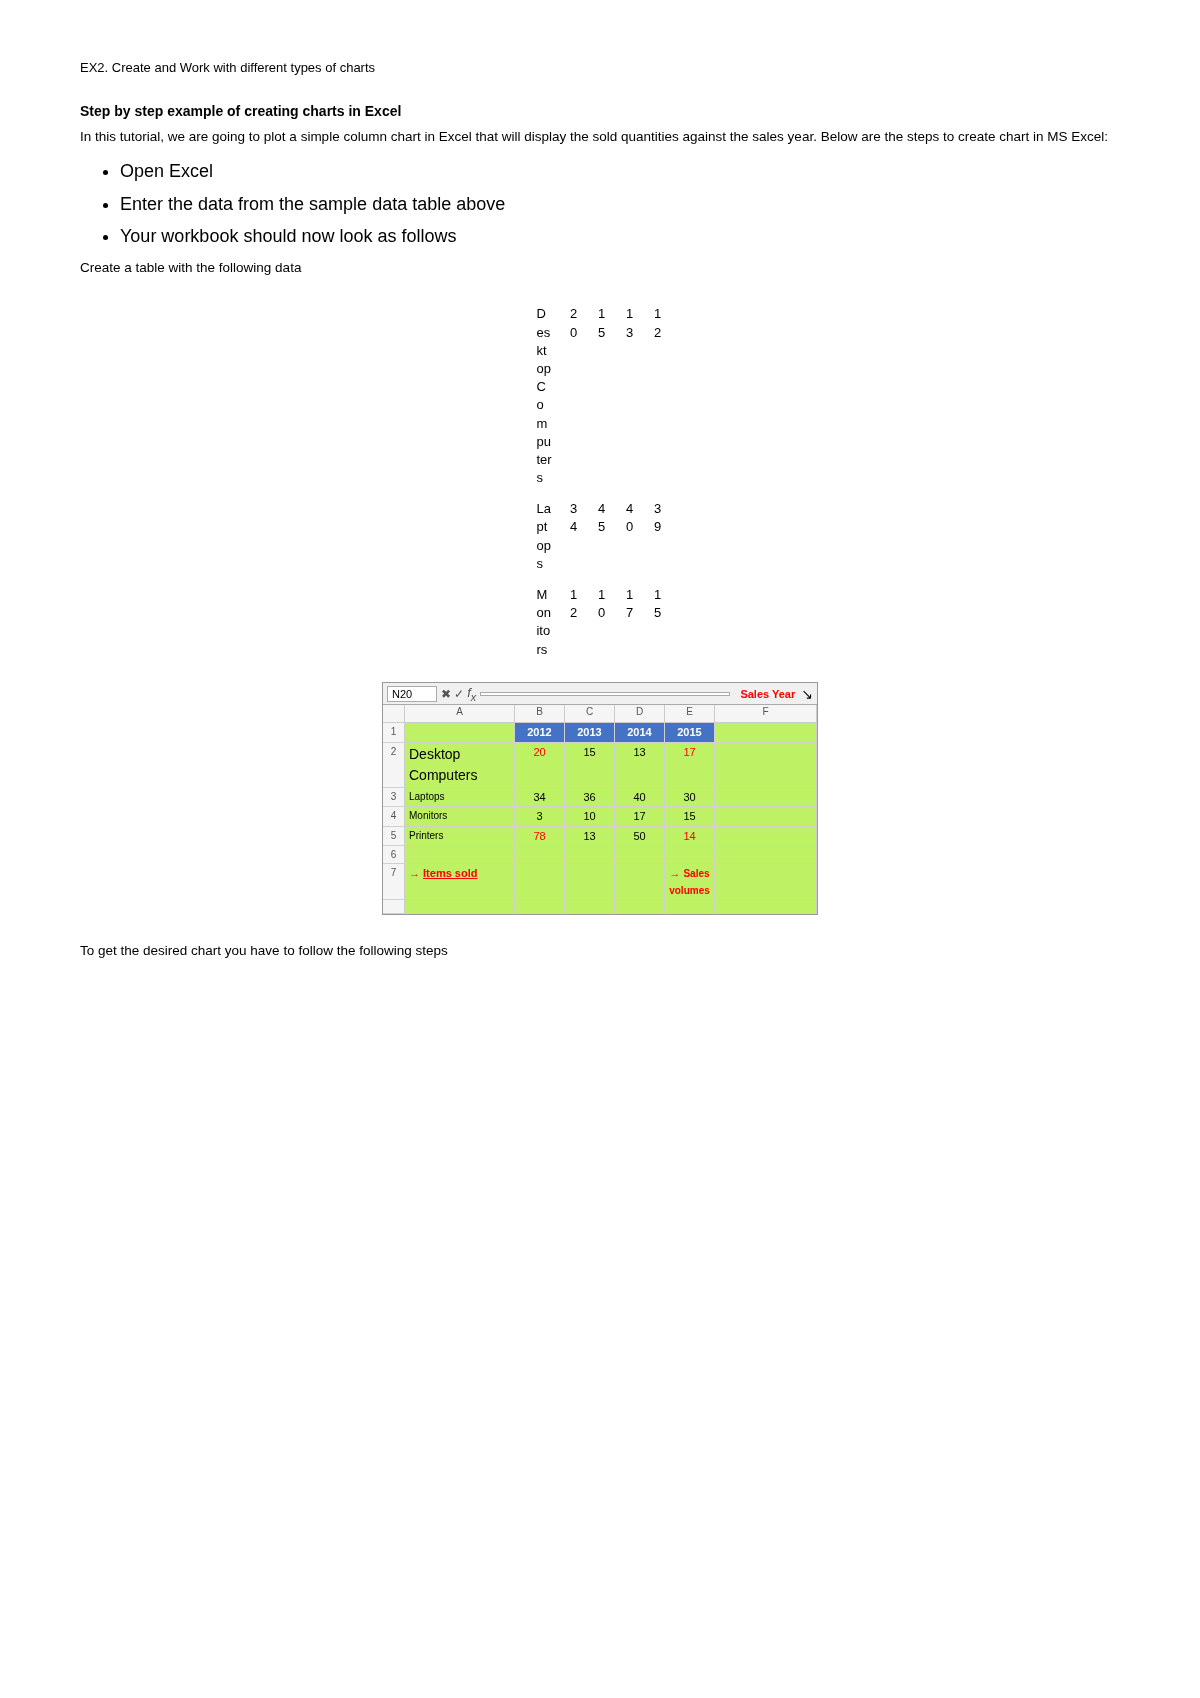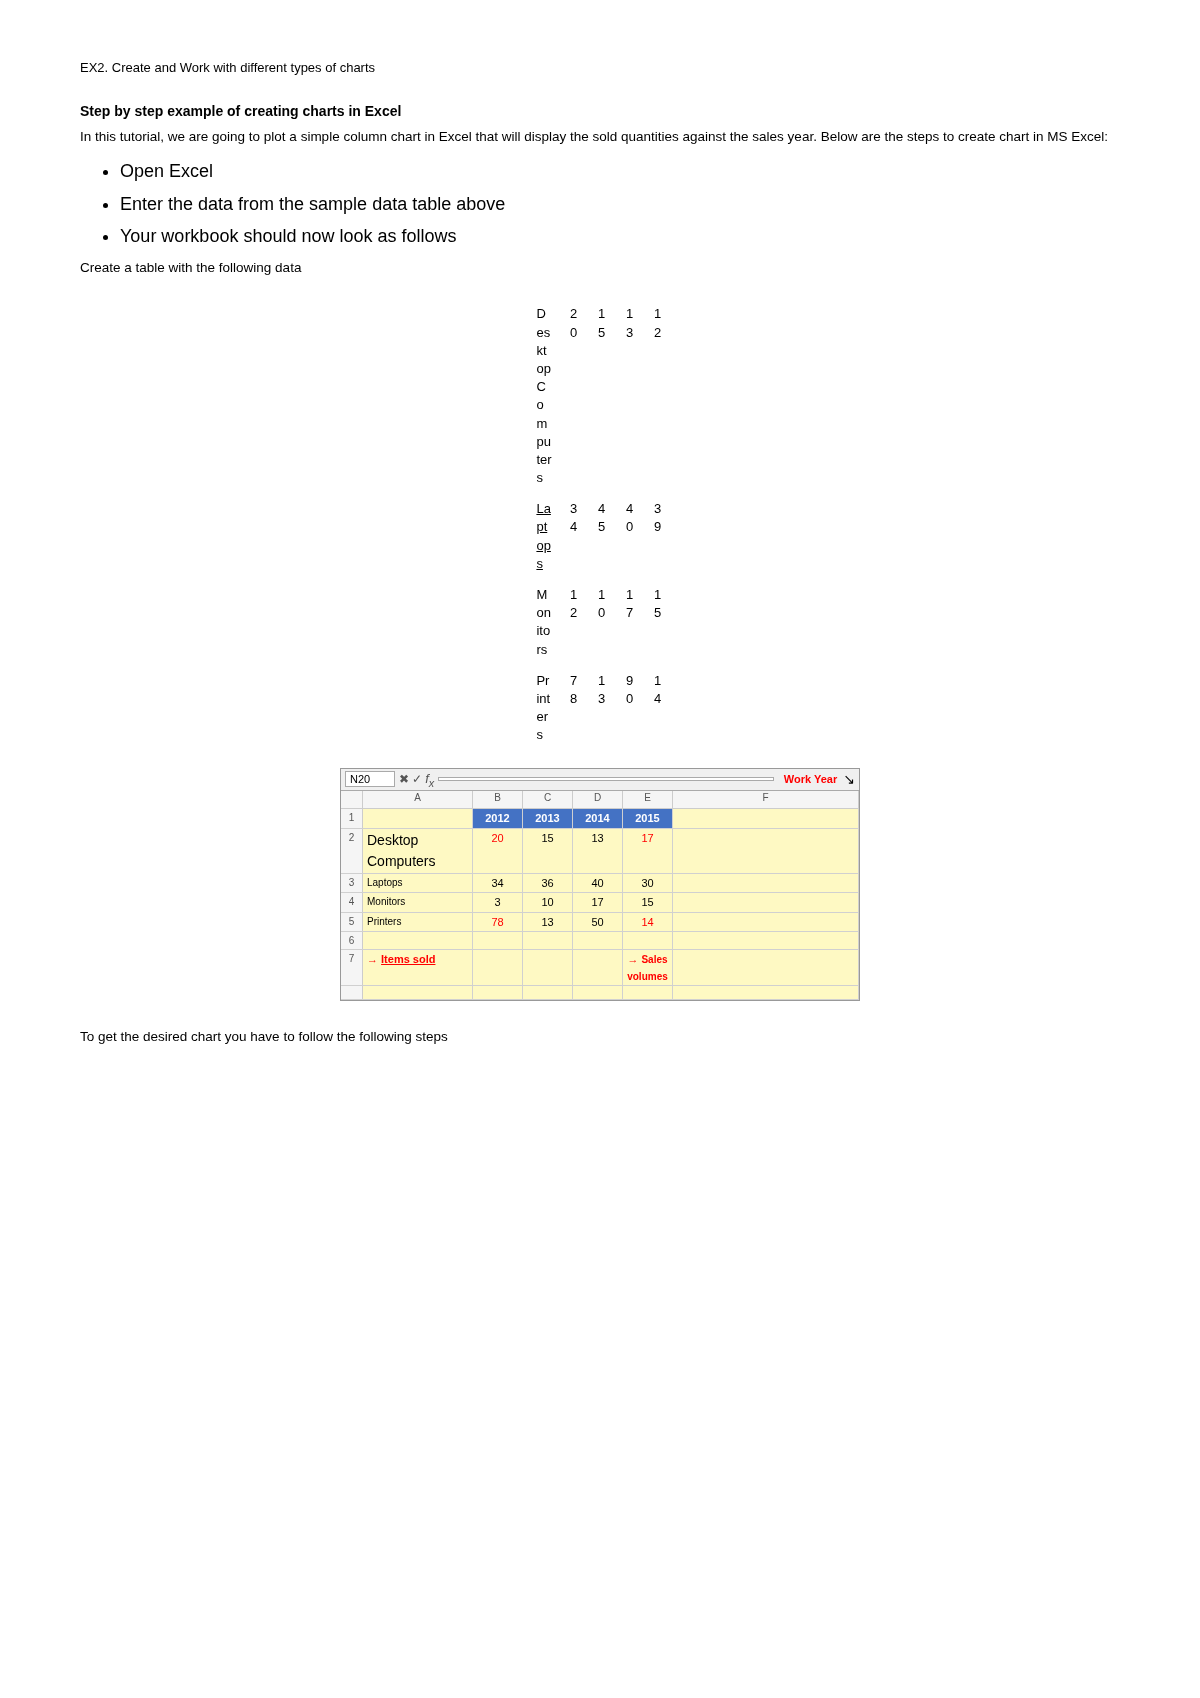--- a/index.html
+++ b/index.html
@@ -43,25 +43,25 @@
       width: 28px;
     }
     
     .excel-wrapper {
       display: flex;
       justify-content: center;
       margin-bottom: 28px;
     }
     .excel-container {
       border: 1px solid #999;
-      width: 520px;
+      width: 436px;
       font-size: 11px;
       font-family: Arial, sans-serif;
       position: relative;
-      background: #fef9c3;
+      background: #bef264;
     }
     .excel-formula-bar {
       display: flex;
       align-items: center;
       border-bottom: 1px solid #aaa;
       padding: 2px 4px;
       background: #f0f0f0;
       gap: 4px;
     }
     .excel-name-box {
@@ -164,67 +164,58 @@
       <td class="col-item" style="padding-top:10px;">
         D<br>es<br>kt<br>op<br>C<br>o<br>m<br>pu<br>ter<br>s
       </td>
       <td class="col-year" style="padding-top:10px;">2<br>0</td>
       <td class="col-year" style="padding-top:10px;">1<br>5</td>
       <td class="col-year" style="padding-top:10px;">1<br>3</td>
       <td class="col-year" style="padding-top:10px;">1<br>2</td>
     </tr>
 
     <tr>
-      <td class="col-item" style="padding-top:10px;text-decoration:underline;">
+      <td class="col-item" style="padding-top:10px;">
         La<br>pt<br>op<br>s
       </td>
       <td class="col-year" style="padding-top:10px;">3<br>4</td>
       <td class="col-year" style="padding-top:10px;">4<br>5</td>
       <td class="col-year" style="padding-top:10px;">4<br>0</td>
       <td class="col-year" style="padding-top:10px;">3<br>9</td>
     </tr>
 
     <tr>
       <td class="col-item" style="padding-top:10px;">
         M<br>on<br>ito<br>rs
       </td>
       <td class="col-year" style="padding-top:10px;">1<br>2</td>
       <td class="col-year" style="padding-top:10px;">1<br>0</td>
       <td class="col-year" style="padding-top:10px;">1<br>7</td>
       <td class="col-year" style="padding-top:10px;">1<br>5</td>
     </tr>
 
-    <tr>
-      <td class="col-item" style="padding-top:10px;">
-        Pr<br>int<br>er<br>s
-      </td>
-      <td class="col-year" style="padding-top:10px;">7<br>8</td>
-      <td class="col-year" style="padding-top:10px;">1<br>3</td>
-      <td class="col-year" style="padding-top:10px;">9<br>0</td>
-      <td class="col-year" style="padding-top:10px;">1<br>4</td>
-    </tr>
   </tbody>
     </table>
 </div>
 
 <div class="excel-wrapper">
   <div class="excel-outer">
     <div class="excel-container">
 
       <div class="excel-formula-bar">
         <div class="excel-name-box">
           <span>N20</span>
         </div>
         <div class="excel-formula-icons">
           <span style="color:#555;">✖</span>
           <span style="color:#555;">✓</span>
           <span style="font-style:italic; font-size:13px;">f<sub>x</sub></span>
         </div>
         <div class="excel-formula-input"></div>
-        <span style="color:red; font-weight:bold; font-size:11px; margin-left:6px; white-space:nowrap;">Work Year</span>
+        <span style="color:red; font-weight:bold; font-size:11px; margin-left:6px; white-space:nowrap;">Sales Year</span>
         <span style="color:#000; font-size:14px; margin-left:2px;">↘</span>
       </div>
 
       <div class="excel-col-header">
         <div class="excel-col-header-cell excel-row-num" style="border-right:1px solid #ccc;">&nbsp;</div>
         <div class="excel-col-header-cell excel-cell-a">A</div>
         <div class="excel-col-header-cell excel-cell-b">B</div>
         <div class="excel-col-header-cell excel-cell-c">C</div>
         <div class="excel-col-header-cell excel-cell-d">D</div>
         <div class="excel-col-header-cell excel-cell-e">E</div>

